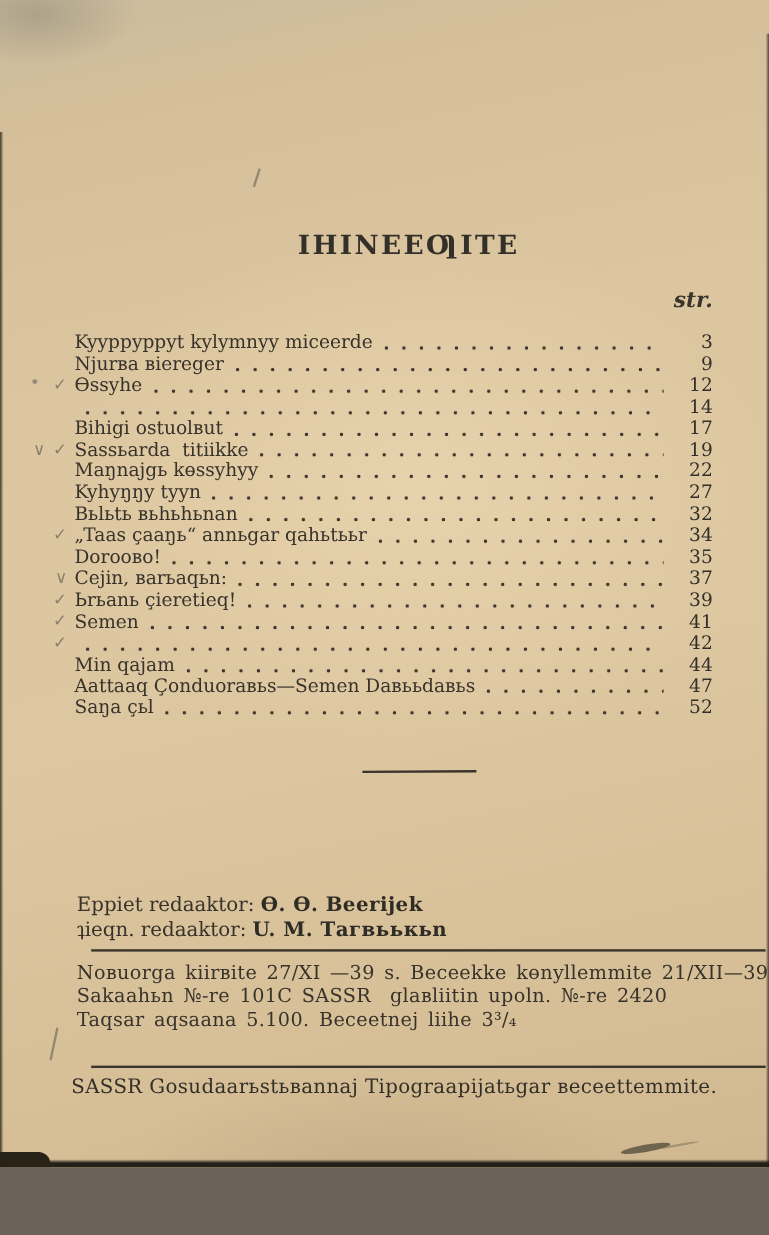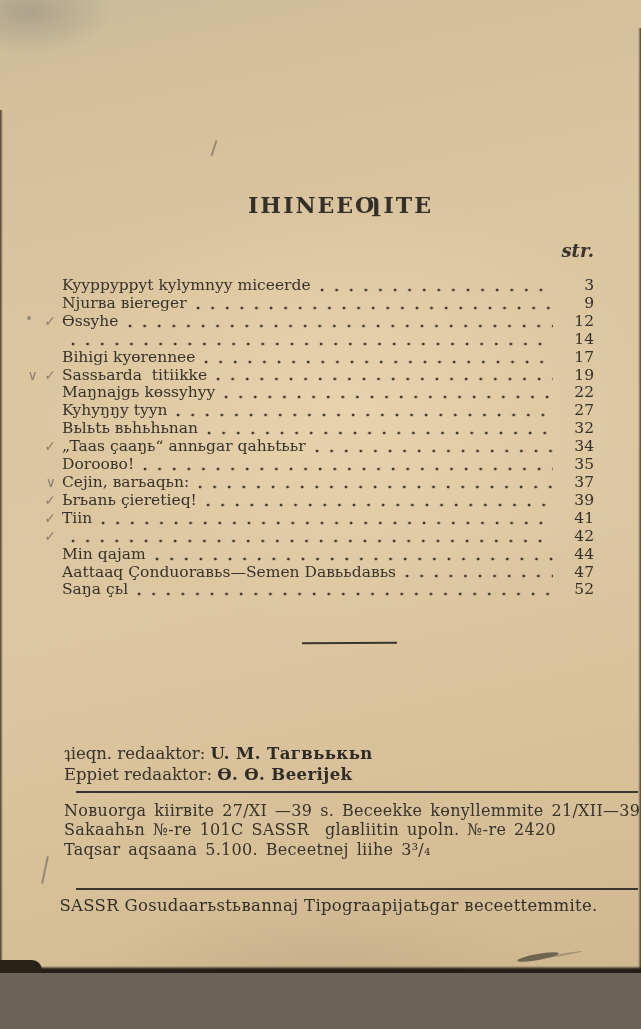--- a/index.html
+++ b/index.html
@@ -85,21 +85,21 @@
         <span class="leader"></span>
         <span class="p">12</span>
       </div>
       <div class="toc-row">
         <span class="m"></span>
         <span class="leader"></span>
         <span class="p">14</span>
       </div>
       <div class="toc-row">
         <span class="m"></span>
-        <span class="t">Bihigi kyөrennee</span>
+        <span class="t">Bihigi ostuolвut</span>
         <span class="leader"></span>
         <span class="p">17</span>
       </div>
       <div class="toc-row">
         <span class="m">∨ ✓</span>
         <span class="t">Sassьarda  titiikke</span>
         <span class="leader"></span>
         <span class="p">19</span>
       </div>
       <div class="toc-row">
@@ -139,21 +139,21 @@
         <span class="p">37</span>
       </div>
       <div class="toc-row">
         <span class="m">✓</span>
         <span class="t">Ьrьanь çieretieq!</span>
         <span class="leader"></span>
         <span class="p">39</span>
       </div>
       <div class="toc-row">
         <span class="m">✓</span>
-        <span class="t">Tiin</span>
+        <span class="t">Semen</span>
         <span class="leader"></span>
         <span class="p">41</span>
       </div>
       <div class="toc-row">
         <span class="m">✓</span>
         <span class="leader"></span>
         <span class="p">42</span>
       </div>
       <div class="toc-row">
         <span class="m"></span>
@@ -171,22 +171,22 @@
         <span class="m"></span>
         <span class="t">Saŋa çьl</span>
         <span class="leader"></span>
         <span class="p">52</span>
       </div>
     </div>
 
   <div class="rule-short"></div>
 
   <div class="editors">
+    <div><span>Eppiet redaaktor:</span> <b>Ө. Ө. Beerijek</b></div>
     <div><span>ʇieqn. redaaktor:</span> <b>U. M. Тагвьькьn</b></div>
-    <div><span>Eppiet redaaktor:</span> <b>Ө. Ө. Beerijek</b></div>
   </div>
 
   <div class="rule rule-1"></div>
 
   <div class="imprint" id="imprint-list"><div>Noвuorga kiirвite 27/XI —39 s. Beceekke kөnyllemmite 21/XII—39 s.</div><div>Sakaahьn №-re 101C SASSR  glaвliitin upoln. №-re 2420</div><div>Taqsar aqsaana 5.100. Beceetnej liihe 3³/₄</div></div>
 
   <div class="rule rule-2"></div>
 
   <div class="colophon">SASSR Gosudaarьstьвannaj Tipograapijatьgar вeceettemmite.</div>
 

